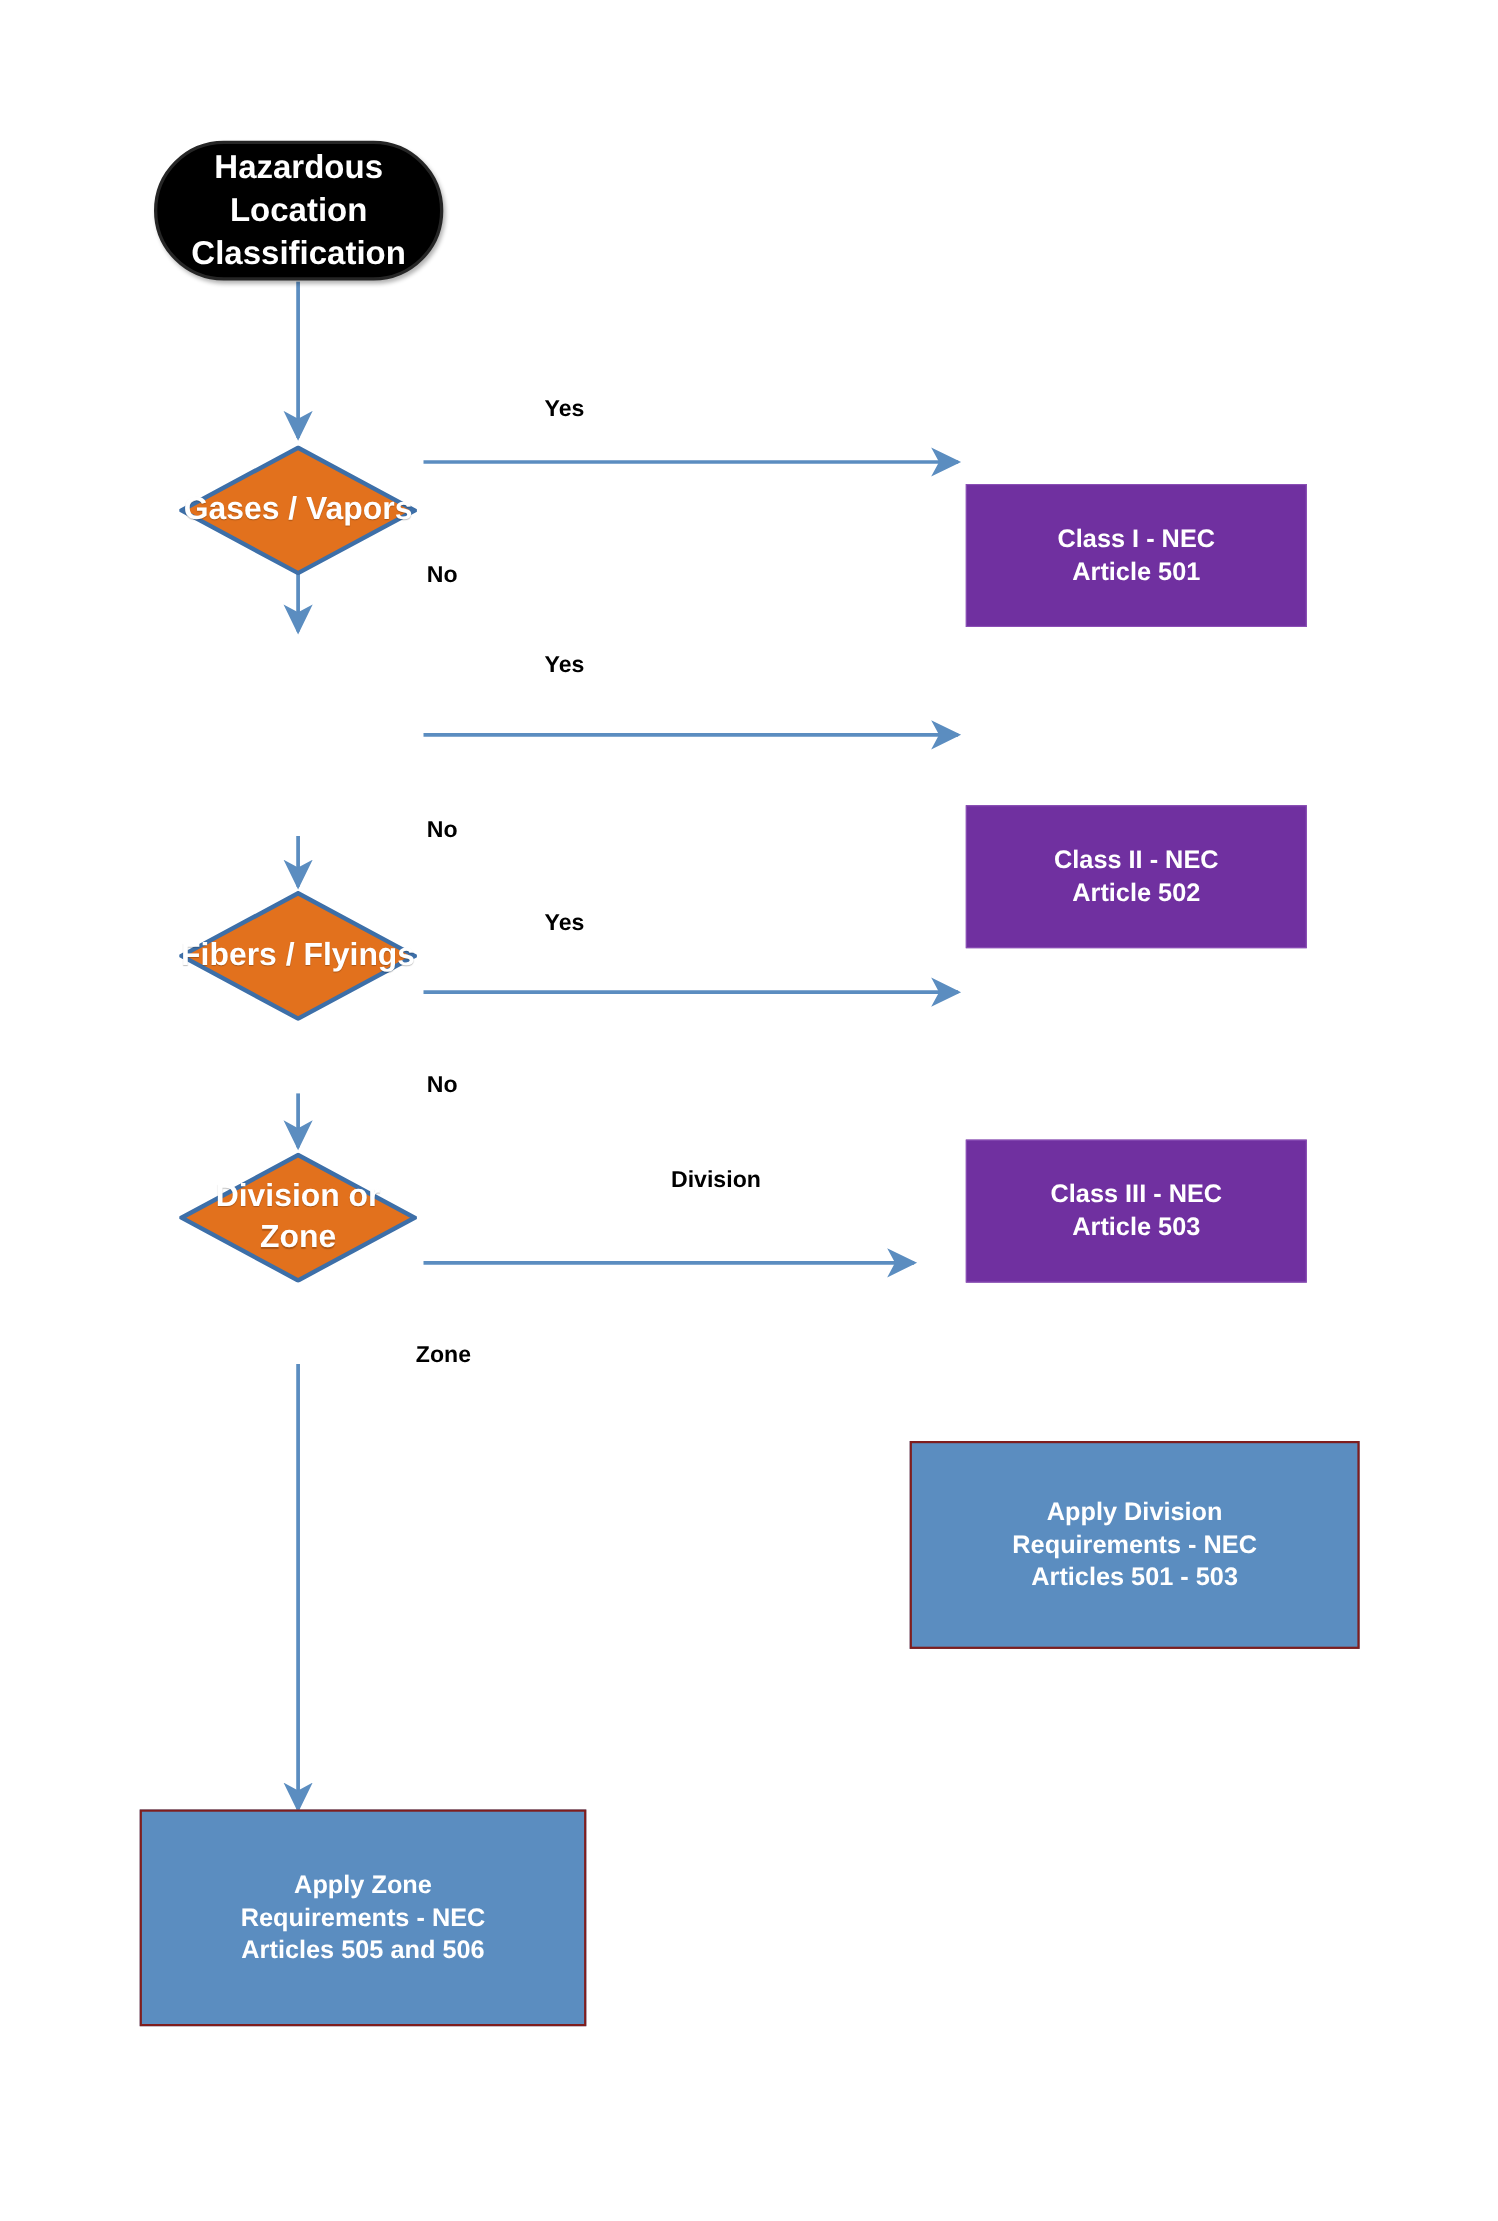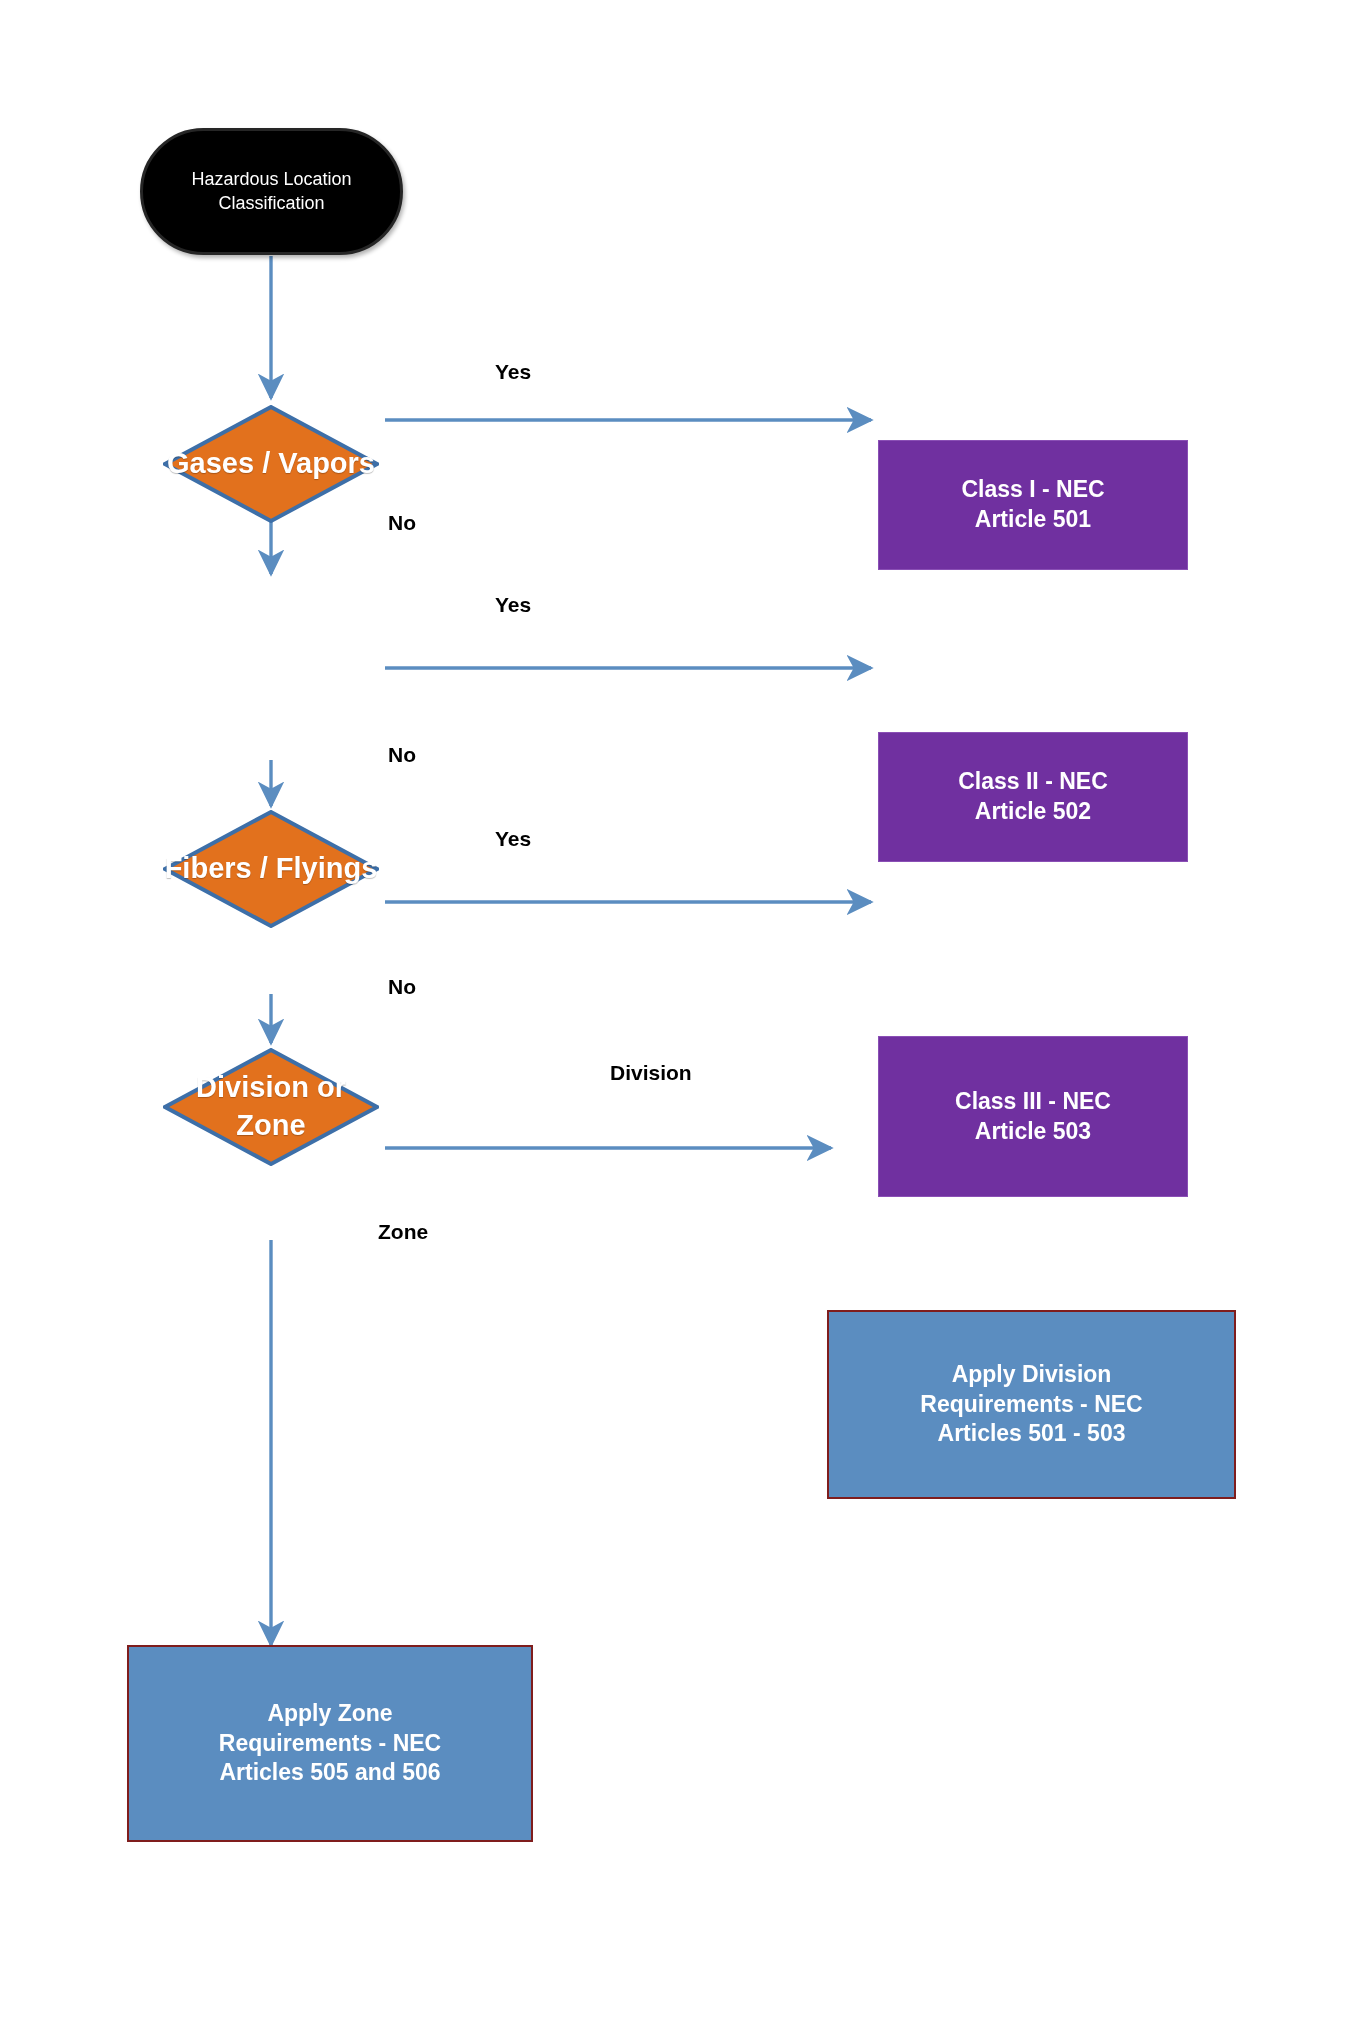--- a/index.html
+++ b/index.html
@@ -41,22 +41,22 @@
     white-space: pre-line;
     line-height: 1.30;
   }
 
   
   .start-node {
     background: #000000;
     border: 3px solid #262626;
     border-radius: 64px;
     color: #ffffff;
-    font-weight: normal;
-    font-size: 18px;
+    font-weight: bold;
+    font-size: 30px;
     box-shadow: 2px 3px 4px rgba(0,0,0,0.30);
   }
 
   
   .decision-node {
     color: #ffffff;
     font-weight: bold;
     font-size: 29px;
   }
   .decision-node .diamond-shape {
@@ -162,21 +162,21 @@
   <div class="node purple-node" style="left:878px; top:440px; width:310px; height:130px;">
     <span class="node-label">Class I - NEC
 Article 501</span>
   </div>
 
   <div class="node purple-node" style="left:878px; top:732px; width:310px; height:130px;">
     <span class="node-label">Class II - NEC
 Article 502</span>
   </div>
 
-  <div class="node purple-node" style="left:878px; top:1036px; width:310px; height:161px;">
+  <div class="node purple-node" style="left:878px; top:1036px; width:310px; height:130px;">
     <span class="node-label">Class III - NEC
 Article 503</span>
   </div>
 
   <div class="node blue-node" style="left:827px; top:1310px; width:409px; height:189px;">
     <span class="node-label">Apply Division
 Requirements - NEC
 Articles 501 - 503</span>
   </div>
 

